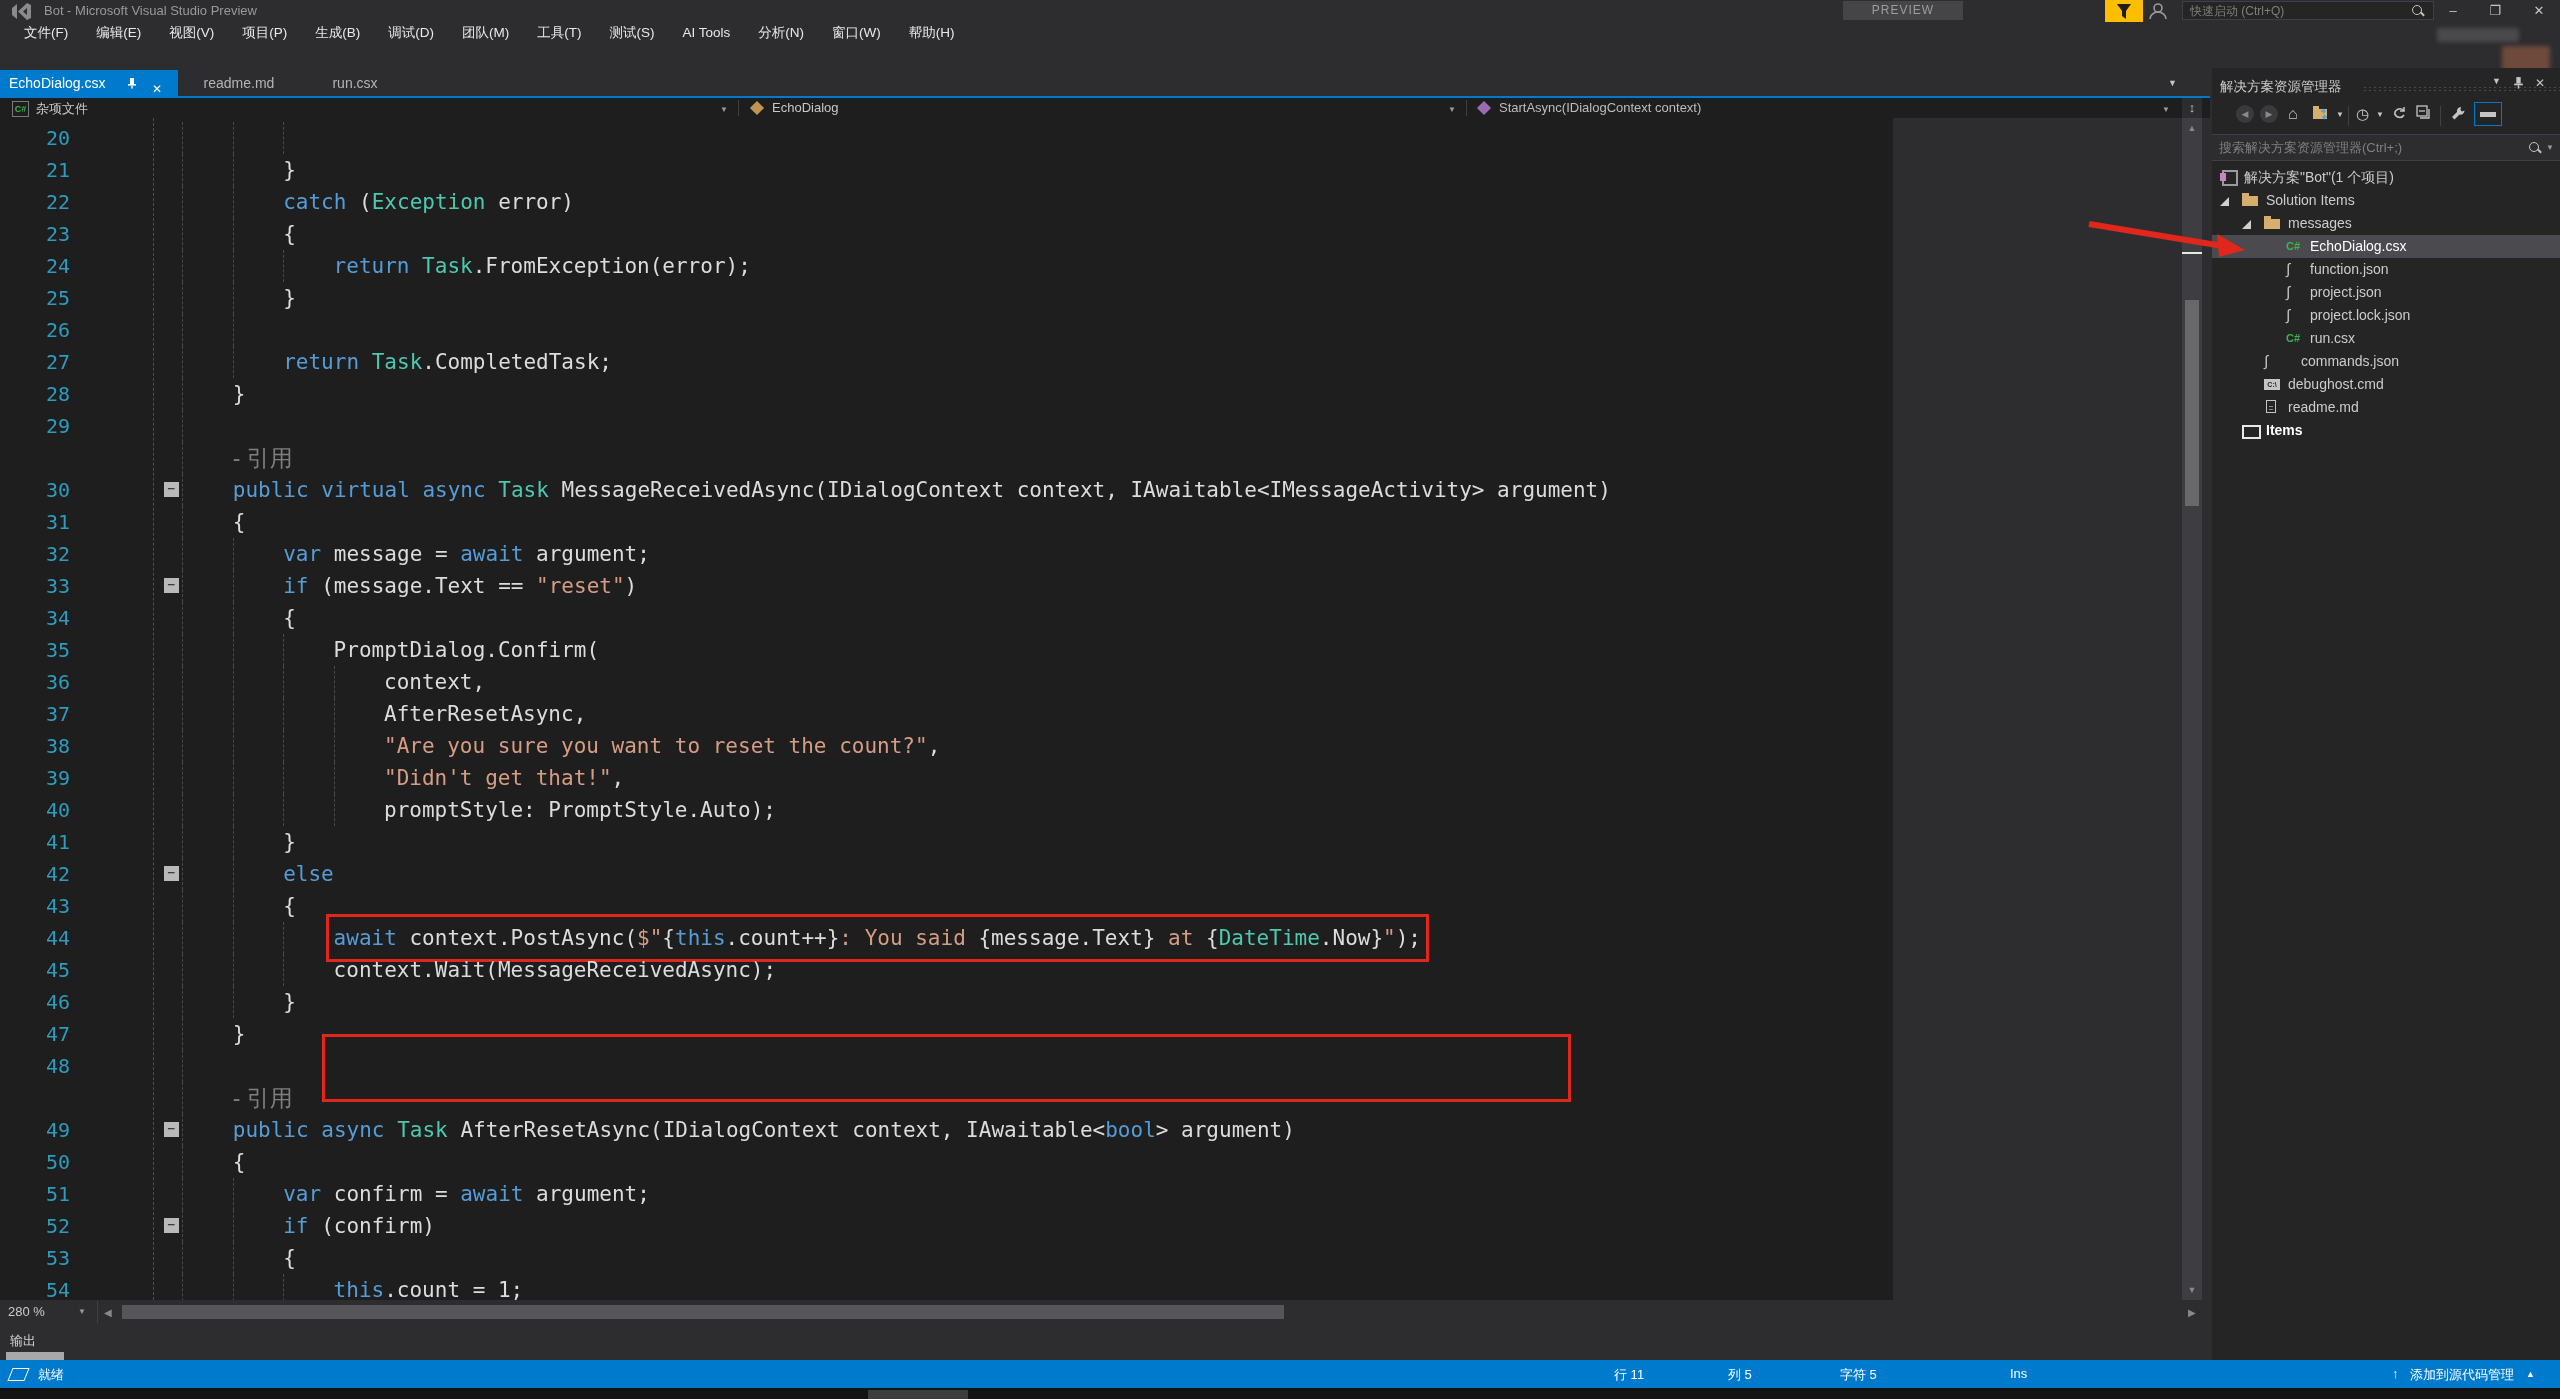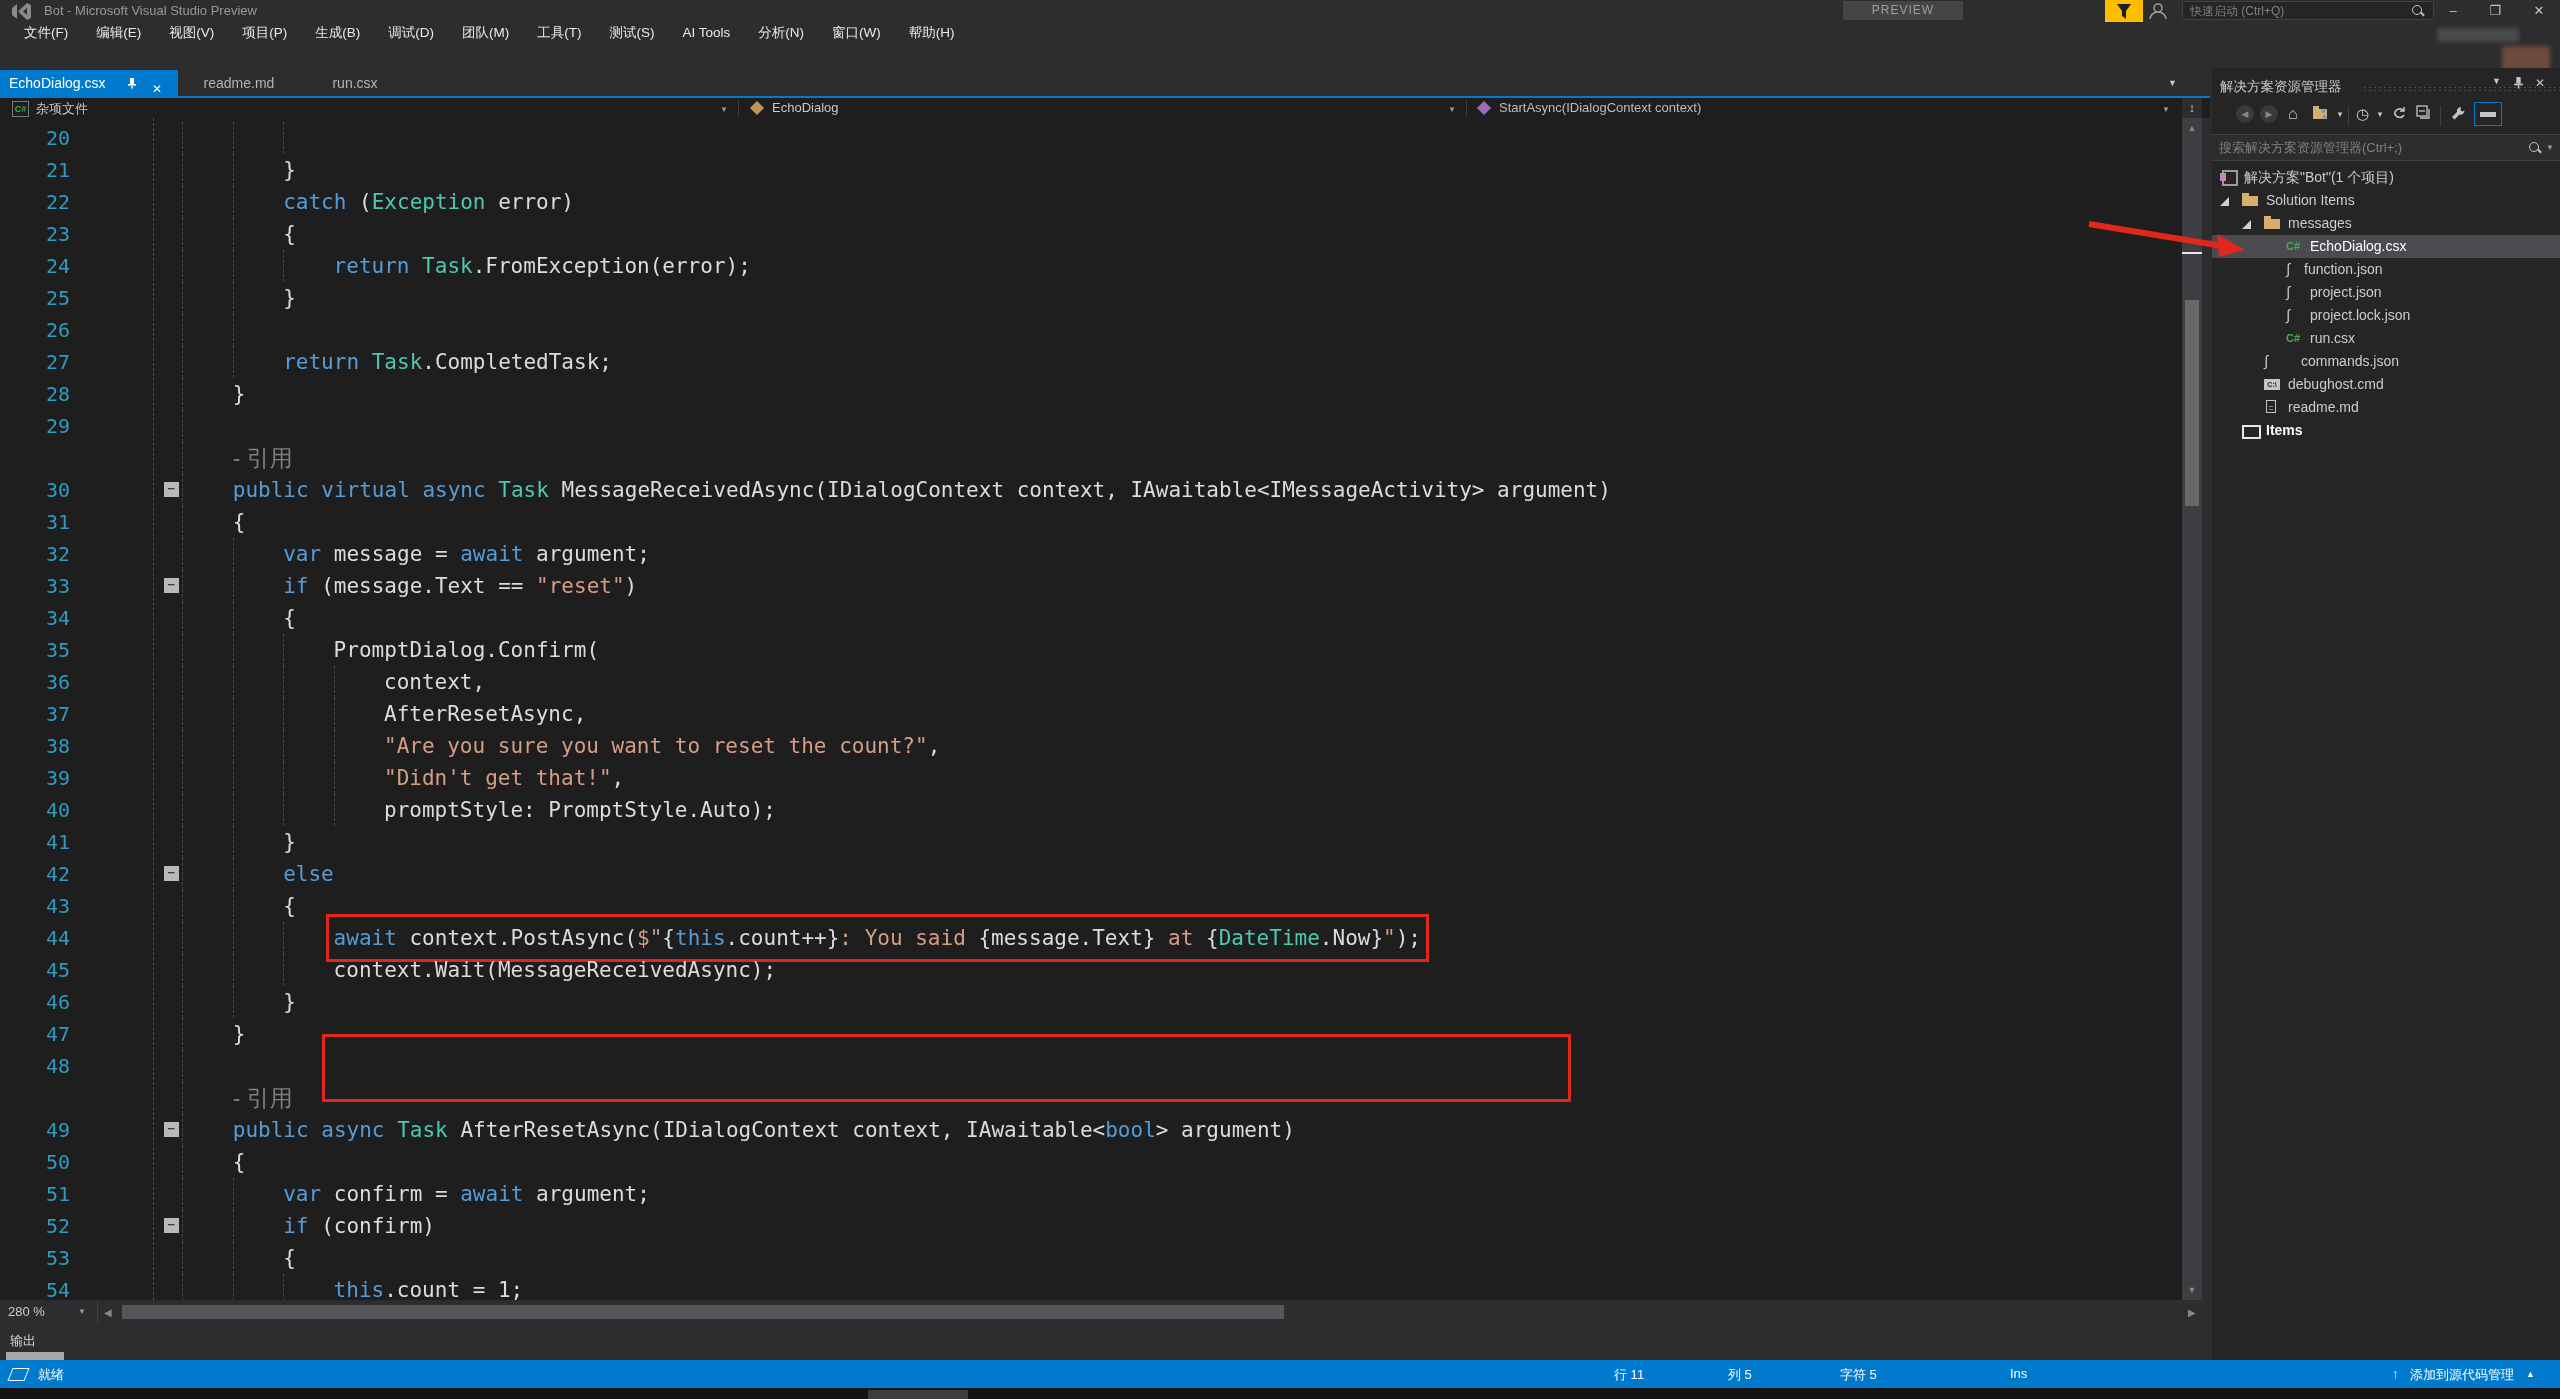--- a/index.html
+++ b/index.html
@@ -24,21 +24,21 @@
   .tab-inactive{color:#b4b4b4;text-align:center;}
   .blue-line{position:absolute;left:0;top:96px;width:2210px;height:2px;background:#007ACC;}
   .tab-glyph{position:absolute;top:6px;color:#fff;font-size:12px;}
   
   #breadcrumb{position:absolute;left:0;top:98px;width:2210px;height:20px;background:#1E1E1E;color:#c8c8c8;font-size:13px;}
   .bc-div{position:absolute;top:2px;width:1px;height:16px;background:#3f3f46;}
   .bc-arrow{position:absolute;top:7px;color:#9a9a9a;font-size:8px;}
   .bc-label{position:absolute;top:2px;}
   .bc-icon{position:absolute;top:3px;}
   
-  #editor{position:absolute;left:0;top:118px;width:2182px;height:1182px;background:#1E1E1E;overflow:hidden;}
+  #editor{position:absolute;left:0;top:118px;width:1893px;height:1182px;background:#1E1E1E;overflow:hidden;}
   #code{position:absolute;left:0;top:4px;width:2182px;}
   .code-row{position:relative;height:32px;line-height:32px;white-space:pre;
     font-family:"DejaVu Sans Mono","Liberation Mono",monospace;font-size:21px;}
   .ln{position:absolute;left:0;top:0;width:70px;text-align:right;color:#2E9CBF;font-size:20px;}
   .ig{position:absolute;top:0;bottom:0;border-left:1px dashed #4a4a4a;}
   .foldline{position:absolute;left:153px;top:0;bottom:0;border-left:1px dashed #4f4f4f;}
   .foldbox{position:absolute;left:164px;top:8px;width:15px;height:15px;background:#b9b9b9;color:#1e1e1e;
     font-size:13px;line-height:14px;text-align:center;font-family:"DejaVu Sans Mono",monospace;}
   .tx{position:absolute;top:0;}
   .c-k{color:#569CD6;} .c-t{color:#4EC9B0;} .c-s{color:#D69D85;} .c-p{color:#DCDCDC;}
@@ -348,21 +348,21 @@
           <i></i>
         </span>
         <span class="tlabel" style="left: 76px;">messages</span>
       </div>
       <div class="tree-row selected">
         <span class="ticon ticon-csharp" style="left: 74px;">C#</span>
         <span class="tlabel" style="left: 98px;">EchoDialog.csx</span>
       </div>
       <div class="tree-row">
         <span class="ticon ticon-json" style="left: 74px;">∫</span>
-        <span class="tlabel" style="left: 92px;">function.json</span>
+        <span class="tlabel" style="left: 98px;">function.json</span>
       </div>
       <div class="tree-row">
         <span class="ticon ticon-json" style="left: 74px;">∫</span>
         <span class="tlabel" style="left: 98px;">project.json</span>
       </div>
       <div class="tree-row">
         <span class="ticon ticon-json" style="left: 74px;">∫</span>
         <span class="tlabel" style="left: 98px;">project.lock.json</span>
       </div>
       <div class="tree-row">

